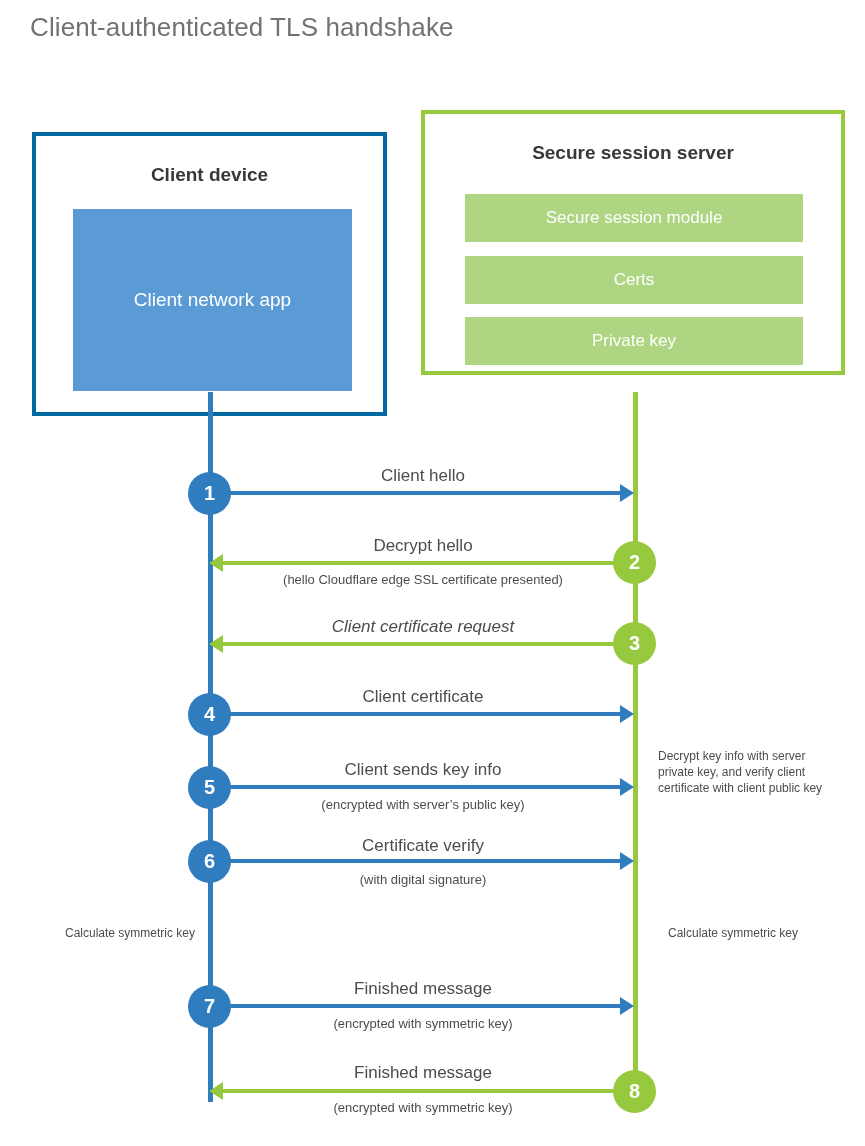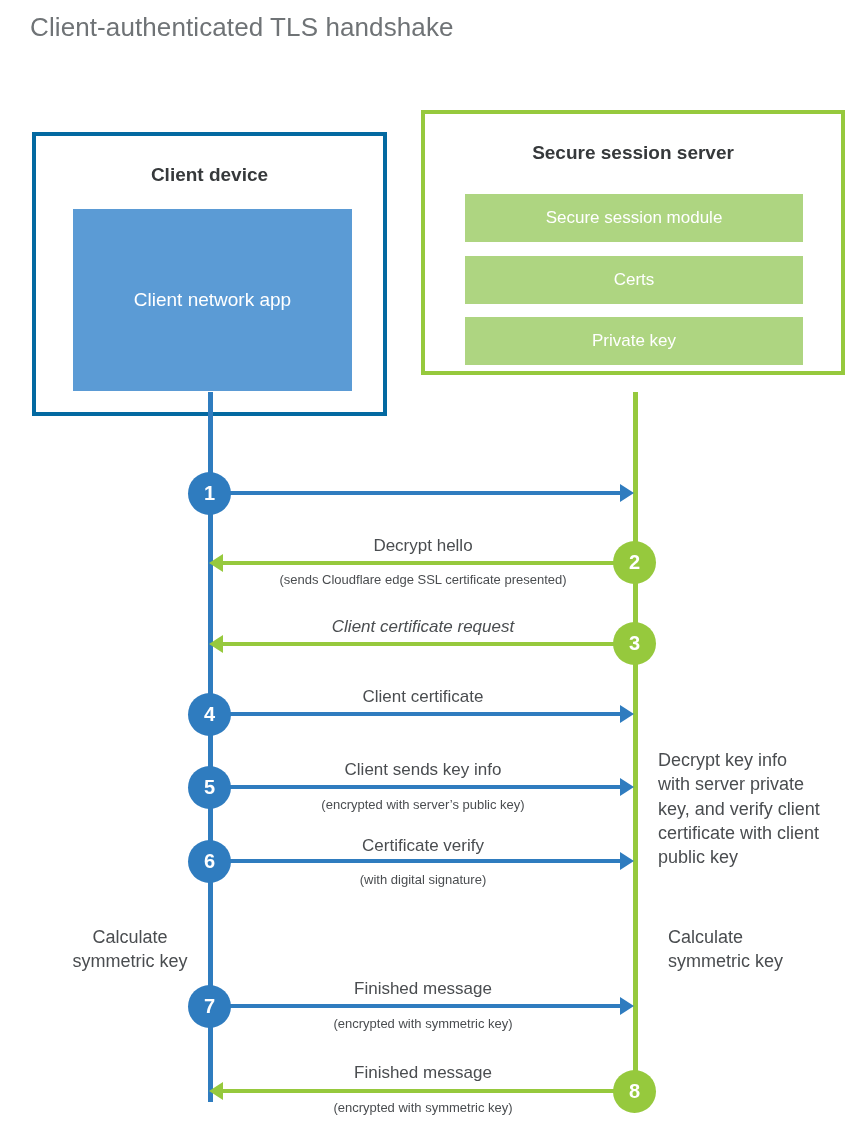--- a/index.html
+++ b/index.html
@@ -147,21 +147,21 @@
     position: absolute;
     text-align: center;
     font-size: 13px;
     color: #4a4d50;
     white-space: nowrap;
   }
 
   
   .side-note {
     position: absolute;
-    font-size: 18px;
+    font-size: 12px;
     line-height: 1.35;
     color: #4a4d50;
   }
   #note-client-calc {
     left: 60px;  top: 925px;
     width: 140px;
     text-align: center;
   }
   #note-server-calc {
     left: 668px; top: 925px;
@@ -189,28 +189,29 @@
   <div class="party-box" id="server-box">
     <div class="party-title">Secure session server</div>
     <div class="server-bar b1">Certs</div>
     <div class="server-bar b0">Secure session module</div>
     <div class="server-bar b2">Private key</div>
   </div>
 
   <div class="lifeline" id="client-lifeline"></div>
   <div class="lifeline" id="server-lifeline"></div>
 
+  <div class="step-label" style="left:213px; top:466px; width:420px;">Client hello</div>
   <div class="arrow-line blue" style="left:210px; top:491px; width:410px;"></div>
   <div class="arrow-head right-blue" style="left:620px; top:484px;"></div>
   <div class="step-circle blue" style="left:188px; top:472px;">1</div>
 
   <div class="step-label" style="left:213px; top:536px; width:420px;">Decrypt hello</div>
   <div class="arrow-line green" style="left:222px; top:561px; width:413px;"></div>
   <div class="arrow-head left-green" style="left:209px; top:554px;"></div>
-  <div class="step-sublabel" style="left:213px; top:572px; width:420px;">(sends Cloudflare edge SSL certificate presented)</div>
+  <div class="step-sublabel" style="left:213px; top:572px; width:420px;">(hello Cloudflare edge SSL certificate presented)</div>
   <div class="step-circle green" style="left:613px; top:541px;">2</div>
 
   <div class="step-label" style="left:213px; top:617px; width:420px;font-style:italic;">Client certificate request</div>
   <div class="arrow-line green" style="left:222px; top:642px; width:413px;"></div>
   <div class="arrow-head left-green" style="left:209px; top:635px;"></div>
   <div class="step-circle green" style="left:613px; top:622px;">3</div>
 
   <div class="step-label" style="left:213px; top:687px; width:420px;">Client certificate</div>
   <div class="arrow-line blue" style="left:210px; top:712px; width:410px;"></div>
   <div class="arrow-head right-blue" style="left:620px; top:705px;"></div>

